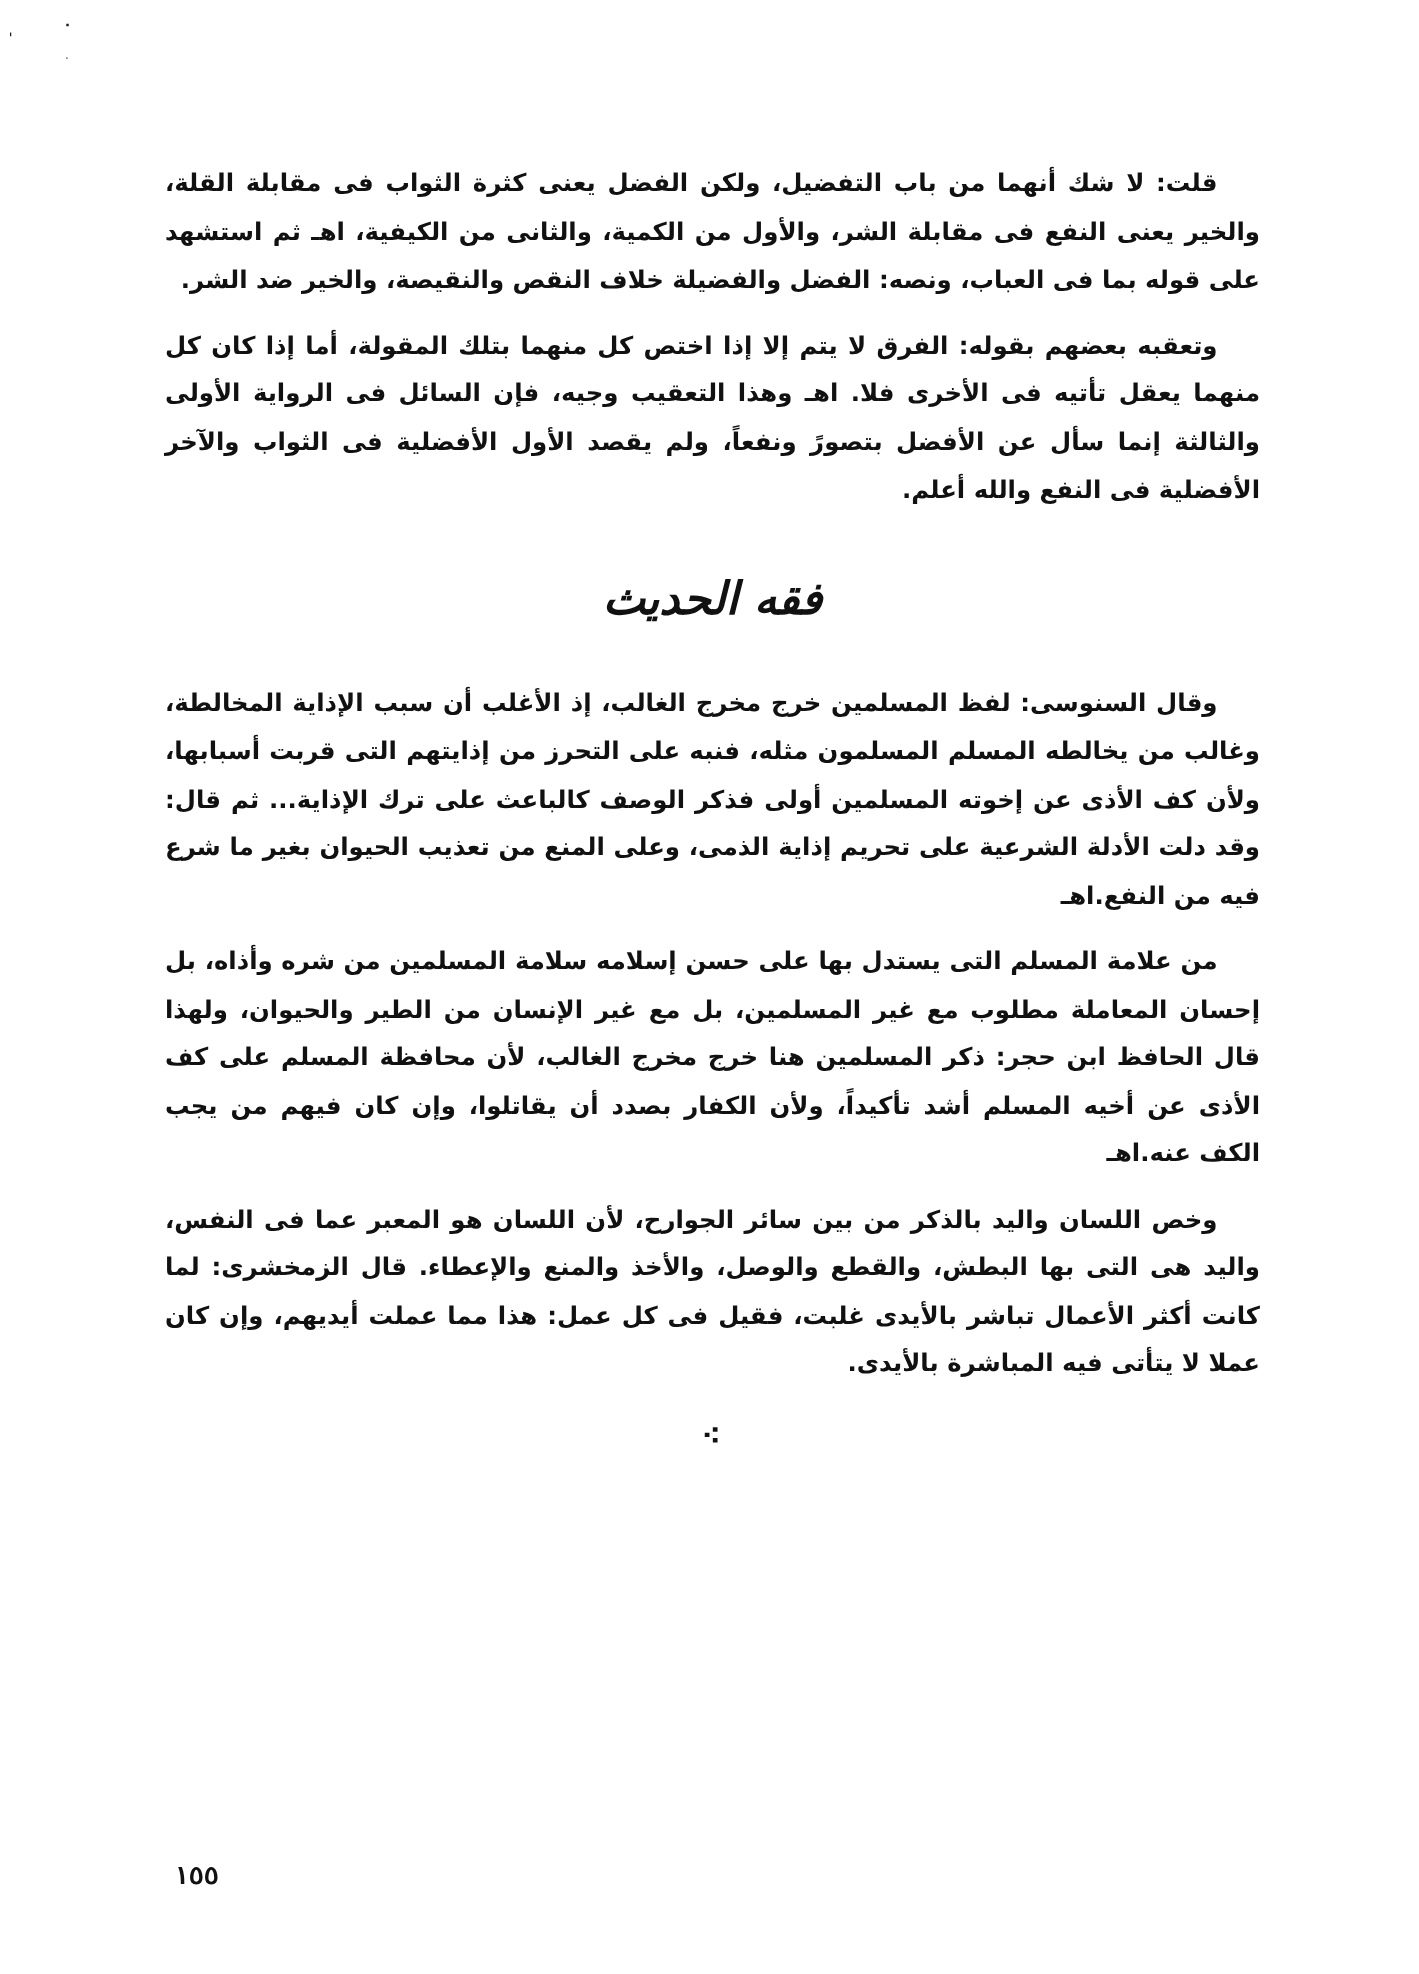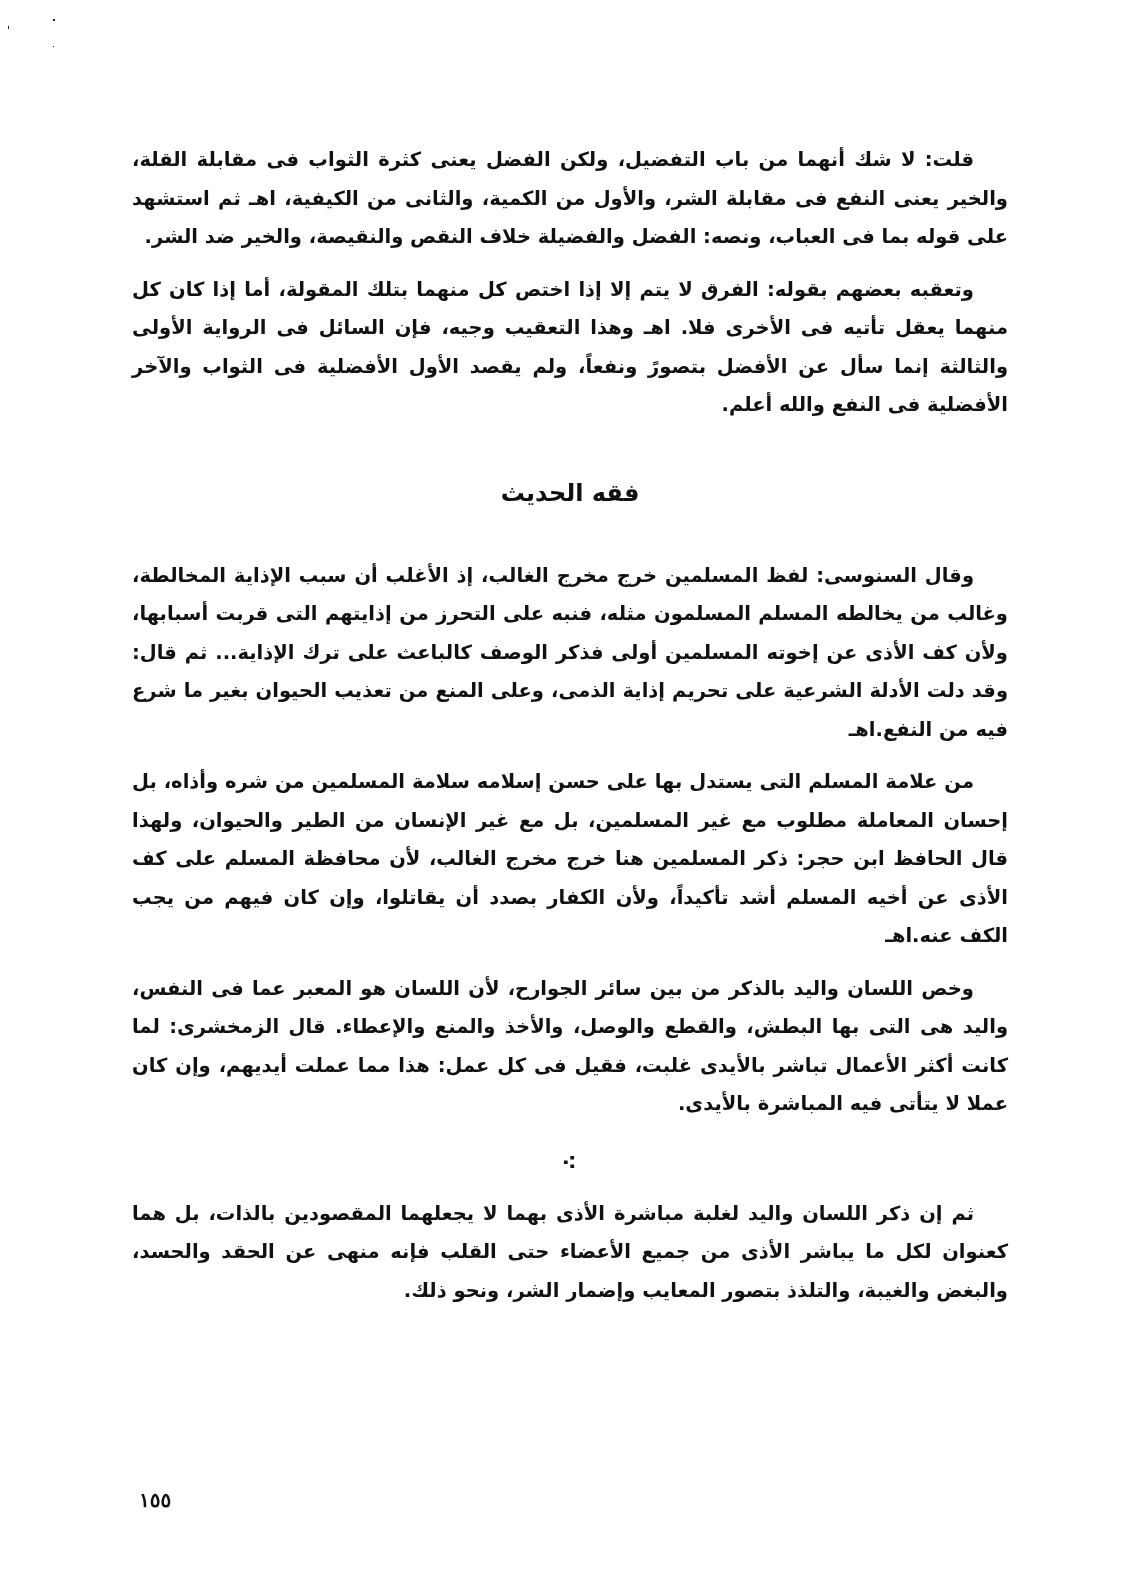--- a/index.html
+++ b/index.html
@@ -20,32 +20,33 @@
       left: 132px;
       top: 128px;
       width: 876px;
       direction: rtl;
       text-align: justify;
       text-align-last: right;
     }
     .para {
       font-size: 19.5px;
       line-height: 38.5px;
-      margin: 13px 0 14px 0;
+      margin: 0 0 14px 0;
       text-indent: 34px;
       font-weight: bold;
       letter-spacing: 0;
     }
     .title {
       text-align: left;
       text-align-last: center;
-      font-size: 24px;
+      font-size: 36px;
       font-weight: bold;
       margin: 44px 0 40px 0;
       line-height: 48px;
+      font-style: italic;
     }
     .verse {
       display: flex;
       flex-direction: row;
       justify-content: center;
       align-items: center;
       gap: 44px;
       font-size: 19.5px;
       font-weight: bold;
       margin: 20px 0 12px 0;
@@ -55,21 +56,21 @@
       font-size: 22px;
       letter-spacing: 2px;
     }
     .page-number {
       position: absolute;
       left: 139px;
       top: 1488px;
       font-size: 20px;
       font-weight: bold;
       direction: rtl;
-      font-family: Liberation Serif, serif;
+      font-family: Liberation Mono, monospace;
     }
     .speck {
       position: absolute;
       background: #222;
       width: 2px;
       height: 2px;
     }
   </style>
 </head>
 <body>
@@ -85,16 +86,15 @@
   <h1 class="title">فقه الحديث</h1>
 
   <p class="para">وقال السنوسى: لفظ المسلمين خرج مخرج الغالب، إذ الأغلب أن سبب الإذاية المخالطة، وغالب من يخالطه المسلم المسلمون مثله، فنبه على التحرز من إذايتهم التى قربت أسبابها، ولأن كف الأذى عن إخوته المسلمين أولى فذكر الوصف كالباعث على ترك الإذاية... ثم قال: وقد دلت الأدلة الشرعية على تحريم إذاية الذمى، وعلى المنع من تعذيب الحيوان بغير ما شرع فيه من النفع.اهـ</p>
   <p class="para">من علامة المسلم التى يستدل بها على حسن إسلامه سلامة المسلمين من شره وأذاه، بل إحسان المعاملة مطلوب مع غير المسلمين، بل مع غير الإنسان من الطير والحيوان، ولهذا قال الحافظ ابن حجر: ذكر المسلمين هنا خرج مخرج الغالب، لأن محافظة المسلم على كف الأذى عن أخيه المسلم أشد تأكيداً، ولأن الكفار بصدد أن يقاتلوا، وإن كان فيهم من يجب الكف عنه.اهـ</p>
   <p class="para">وخص اللسان واليد بالذكر من بين سائر الجوارح، لأن اللسان هو المعبر عما فى النفس، واليد هى التى بها البطش، والقطع والوصل، والأخذ والمنع والإعطاء. قال الزمخشرى: لما كانت أكثر الأعمال تباشر بالأيدى غلبت، فقيل فى كل عمل: هذا مما عملت أيديهم، وإن كان عملا لا يتأتى فيه المباشرة بالأيدى.</p>
 
   <div class="verse">
     <span class="sep">⁖</span>
   </div>
 
-  <p class="para">ثم إن ذكر اللسان واليد لغلبة مباشرة الأذى بهما لا يجعلهما المقصودين بالذات، بل هما كعنوان لكل ما يباشر الأذى من جميع الأعضاء حتى القلب فإنه منهى عن الحقد والحسد، والبغض والغيبة، والتلذذ بتصور المعايب وإضمار الشر، ونحو ذلك.</p>
 </div>
 
 <div class="page-number">١٥٥</div>
 
 </body></html>

